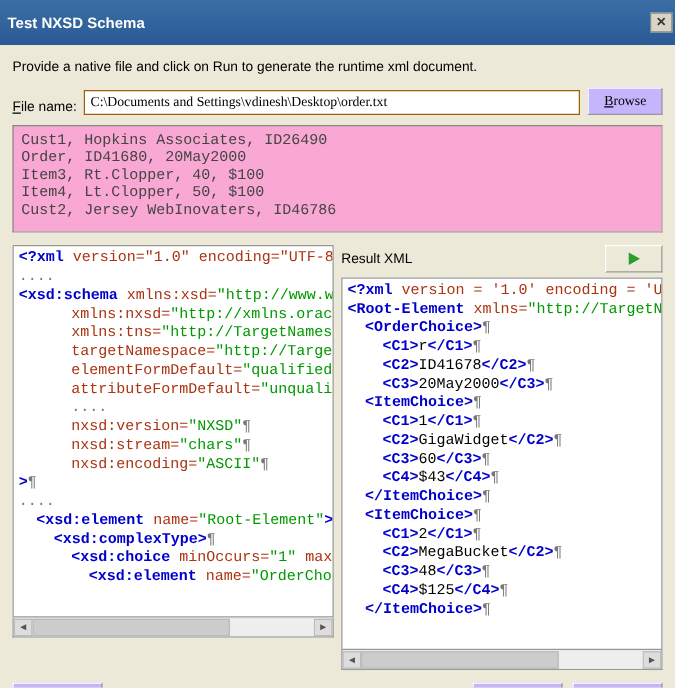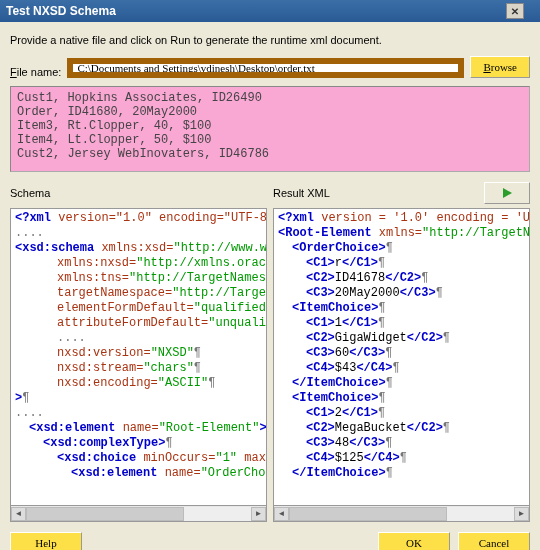--- a/index.html
+++ b/index.html
@@ -1,25 +1,25 @@
 <!DOCTYPE html>
 <html><head>
 <meta charset="utf-8">
 <style>
 * { box-sizing: border-box; margin: 0; padding: 0; }
 body { font-family: Tahoma, Arial, sans-serif; font-size: 11px; background: #ece9d8; width: 540px; height: 550px; overflow: hidden; }
-.titlebar { background: linear-gradient(to bottom, #3a6ea5, #2a5a95); color: #fff; height: 22px; display: flex; align-items: center; justify-content: space-between; padding: 0 16px 0 6px; font-weight: bold; font-size: 12px; }
+.titlebar { background: linear-gradient(to bottom, #3a6ea5, #2a5a95); color: #fff; height: 36px; display: flex; align-items: center; justify-content: space-between; padding: 0 2px 0 6px; font-weight: bold; font-size: 12px; }
 .close-btn { width: 18px; height: 16px; background: #d8d4c8; border: 1px solid #888; color: #333; display: flex; align-items: center; justify-content: center; font-size: 10px; cursor: pointer; }
 .content { padding: 12px 10px 8px 10px; }
 .instr { margin-bottom: 10px; }
 .file-row { display: flex; align-items: flex-end; gap: 6px; margin-bottom: 8px; }
 .file-row label { text-align: right; }
 .file-row label u { text-decoration: underline; }
-.file-input { flex: 1; height: 20px; border: 6px solid #a16207; padding: 2px 4px; font-family: Tahoma; font-size: 11px; background: #fff; }
-.btn { height: 22px; padding: 0 12px; background: #fde047; border: 1px solid #999; border-top-color: #fff; border-left-color: #fff; font-family: Tahoma; font-size: 11px; cursor: pointer; }
+.file-input { flex: 1; height: 20px; border: 1px solid #a16207; padding: 2px 4px; font-family: Tahoma; font-size: 11px; background: #fff; }
+.btn { height: 22px; padding: 0 12px; background: #c4b5fd; border: 1px solid #999; border-top-color: #fff; border-left-color: #fff; font-family: Tahoma; font-size: 11px; cursor: pointer; }
 .preview { background: #f9a8d4; border: 1px solid #aaa; border-top-color: #888; border-left-color: #888; padding: 4px 6px; font-family: "Courier New", monospace; font-size: 12px; color: #444; height: 86px; overflow: hidden; white-space: pre; }
 .panels { display: flex; gap: 6px; margin-top: 10px; }
 .panel { flex: 1; display: flex; flex-direction: column; min-width: 0; }
 .panel-head { display: flex; align-items: center; justify-content: space-between; margin-bottom: 4px; height: 22px; }
 .panel-head .label { color: #000; }
 .run-btn { width: 46px; height: 22px; background: #ece9d8; border: 1px solid #999; border-top-color: #fff; border-left-color: #fff; display: flex; align-items: center; justify-content: center; cursor: pointer; }
 .xml-box { border: 1px solid #999; background: #fff; height: 298px; padding: 2px 4px; font-family: "Courier New", monospace; font-size: 12px; line-height: 15px; overflow: hidden; position: relative; white-space: nowrap; }
 .hscroll { border: 1px solid #999; border-top: none; height: 16px; background: #e8e8e8; display: flex; align-items: center; }
 .hscroll .arrow { width: 15px; height: 14px; background: #ddd; border: 1px solid #bbb; font-size: 8px; display: flex; align-items: center; justify-content: center; color: #555; }
 .hscroll .track { flex: 1; height: 14px; background: #eee; position: relative; }
@@ -55,23 +55,20 @@
   </div>
 
   <div class="preview">Cust1, Hopkins Associates, ID26490
 Order, ID41680, 20May2000
 Item3, Rt.Clopper, 40, $100
 Item4, Lt.Clopper, 50, $100
 Cust2, Jersey WebInovaters, ID46786</div>
 
   <div class="panels">
     <div class="panel">
-      <div class="panel-head">
-        <span class="label">Schema</span>
-      </div>
       <div class="xml-box">
         <div><span class="bl">&lt;?xml</span> <span class="br">version="1.0" encoding="UTF-8"</span> </div>
         <div><span class="gy">....</span></div>
         <div><span class="bl">&lt;xsd:schema</span> <span class="br">xmlns:xsd=</span><span class="gr">"http://www.w3.org/2006</span></div>
         <div class="ind3"><span class="br">xmlns:nxsd=</span><span class="gr">"http://xmlns.oracle.com/pcbpel</span></div>
         <div class="ind3"><span class="br">xmlns:tns=</span><span class="gr">"http://TargetNamespace.com/te</span></div>
         <div class="ind3"><span class="br">targetNamespace=</span><span class="gr">"http://TargetNamespace</span></div>
         <div class="ind3"><span class="br">elementFormDefault=</span><span class="gr">"qualified"</span></div>
         <div class="ind3"><span class="br">attributeFormDefault=</span><span class="gr">"unqualified"</span></div>
         <div class="ind3"><span class="gy">....</span></div>

